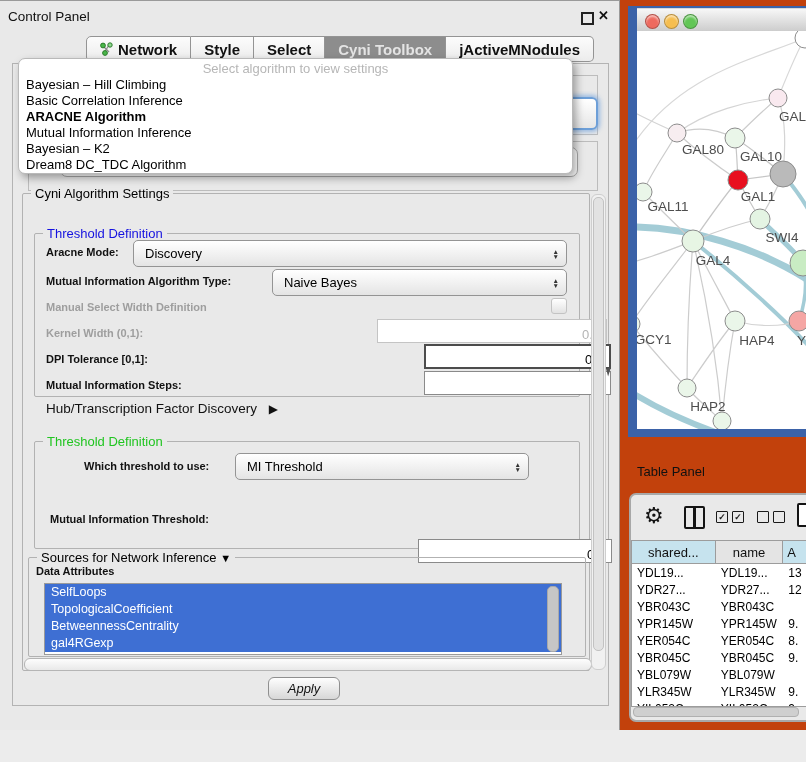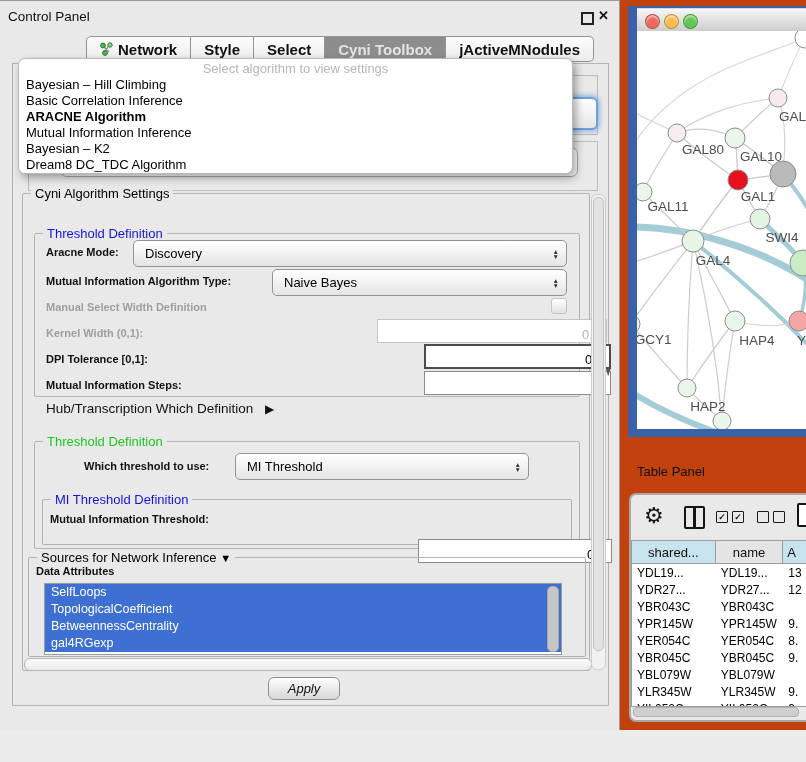--- a/index.html
+++ b/index.html
@@ -163,37 +163,34 @@
     <div class="abs lbl" style="left:46px;top:352px;">DPI Tolerance [0,1]:</div>
     <div class="abs field hard" style="left:424px;top:343px;width:137px;height:21px;">
       <span>0.0</span>
     </div>
     <div class="abs lbl" style="left:46px;top:378px;">Mutual Information Steps:</div>
     <div class="abs field" style="left:424px;top:370px;width:139px;height:22px;">
       <span>6</span>
     </div>
 
     <div class="abs plain" style="left:46px;top:400px;">
-      <span>Hub/Transcription Which Definition</span>
+      <span>Hub/Transcription Factor Discovery</span>
       <span style="font-size:12px;margin-left:8px;">▶</span>
     </div>
 
     <div class="abs group" style="left:34px;top:440px;width:544px;height:106px;">
       <span class="gtitle green">Threshold Definition</span>
     </div>
     <div class="abs lbl" style="left:84px;top:459px;">Which threshold to use:</div>
     <div class="abs combo" style="left:235px;top:452px;width:281px;height:25px;">
       <span>MI Threshold</span>
       <span class="spin">
           <span>▲</span>
           <span>▼</span>
         </span>
-    </div>
-    <div class="abs group" style="left:42px;top:498px;width:528px;height:44px;">
-      <span class="gtitle blue">MI Threshold Definition</span>
     </div>
     <div class="abs lbl" style="left:50px;top:512px;">Mutual Information Threshold:</div>
     <div class="abs field" style="left:418px;top:506px;width:146px;height:22px;margin-top:32px;">
       <span>0.5</span>
     </div>
 
     <div class="abs group" style="left:28px;top:556px;width:556px;height:98px;">
       <span class="gtitle"><span>Sources for Network Inference</span> <span style="font-size:11px;">▼</span></span>
     </div>
     <div class="abs lbl" style="left:36px;top:564px;">Data Attributes</div>

